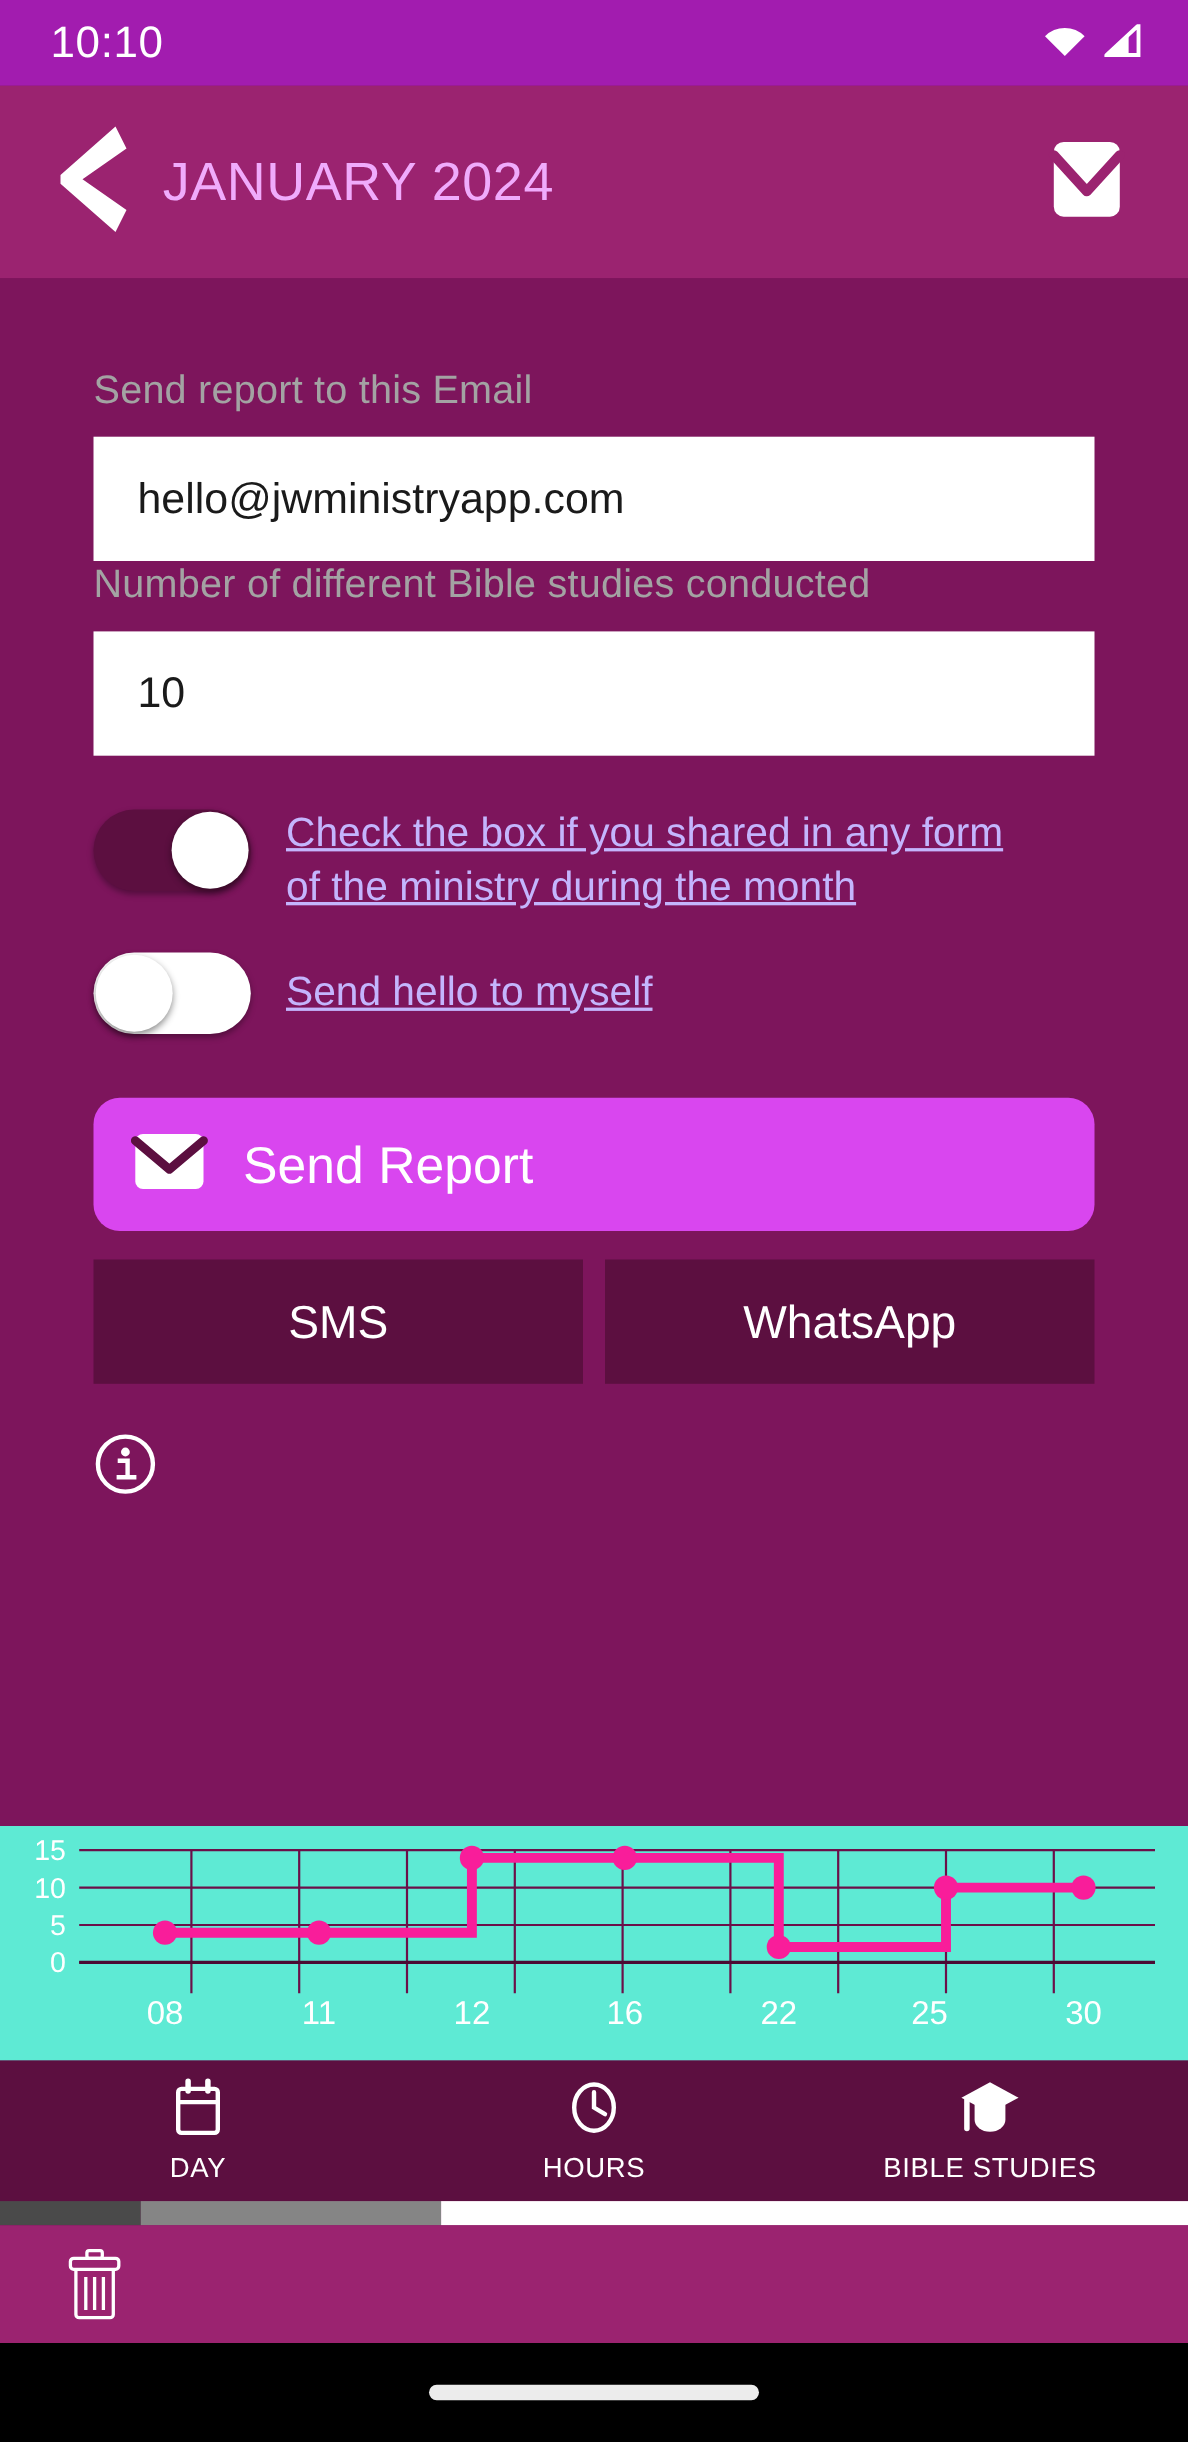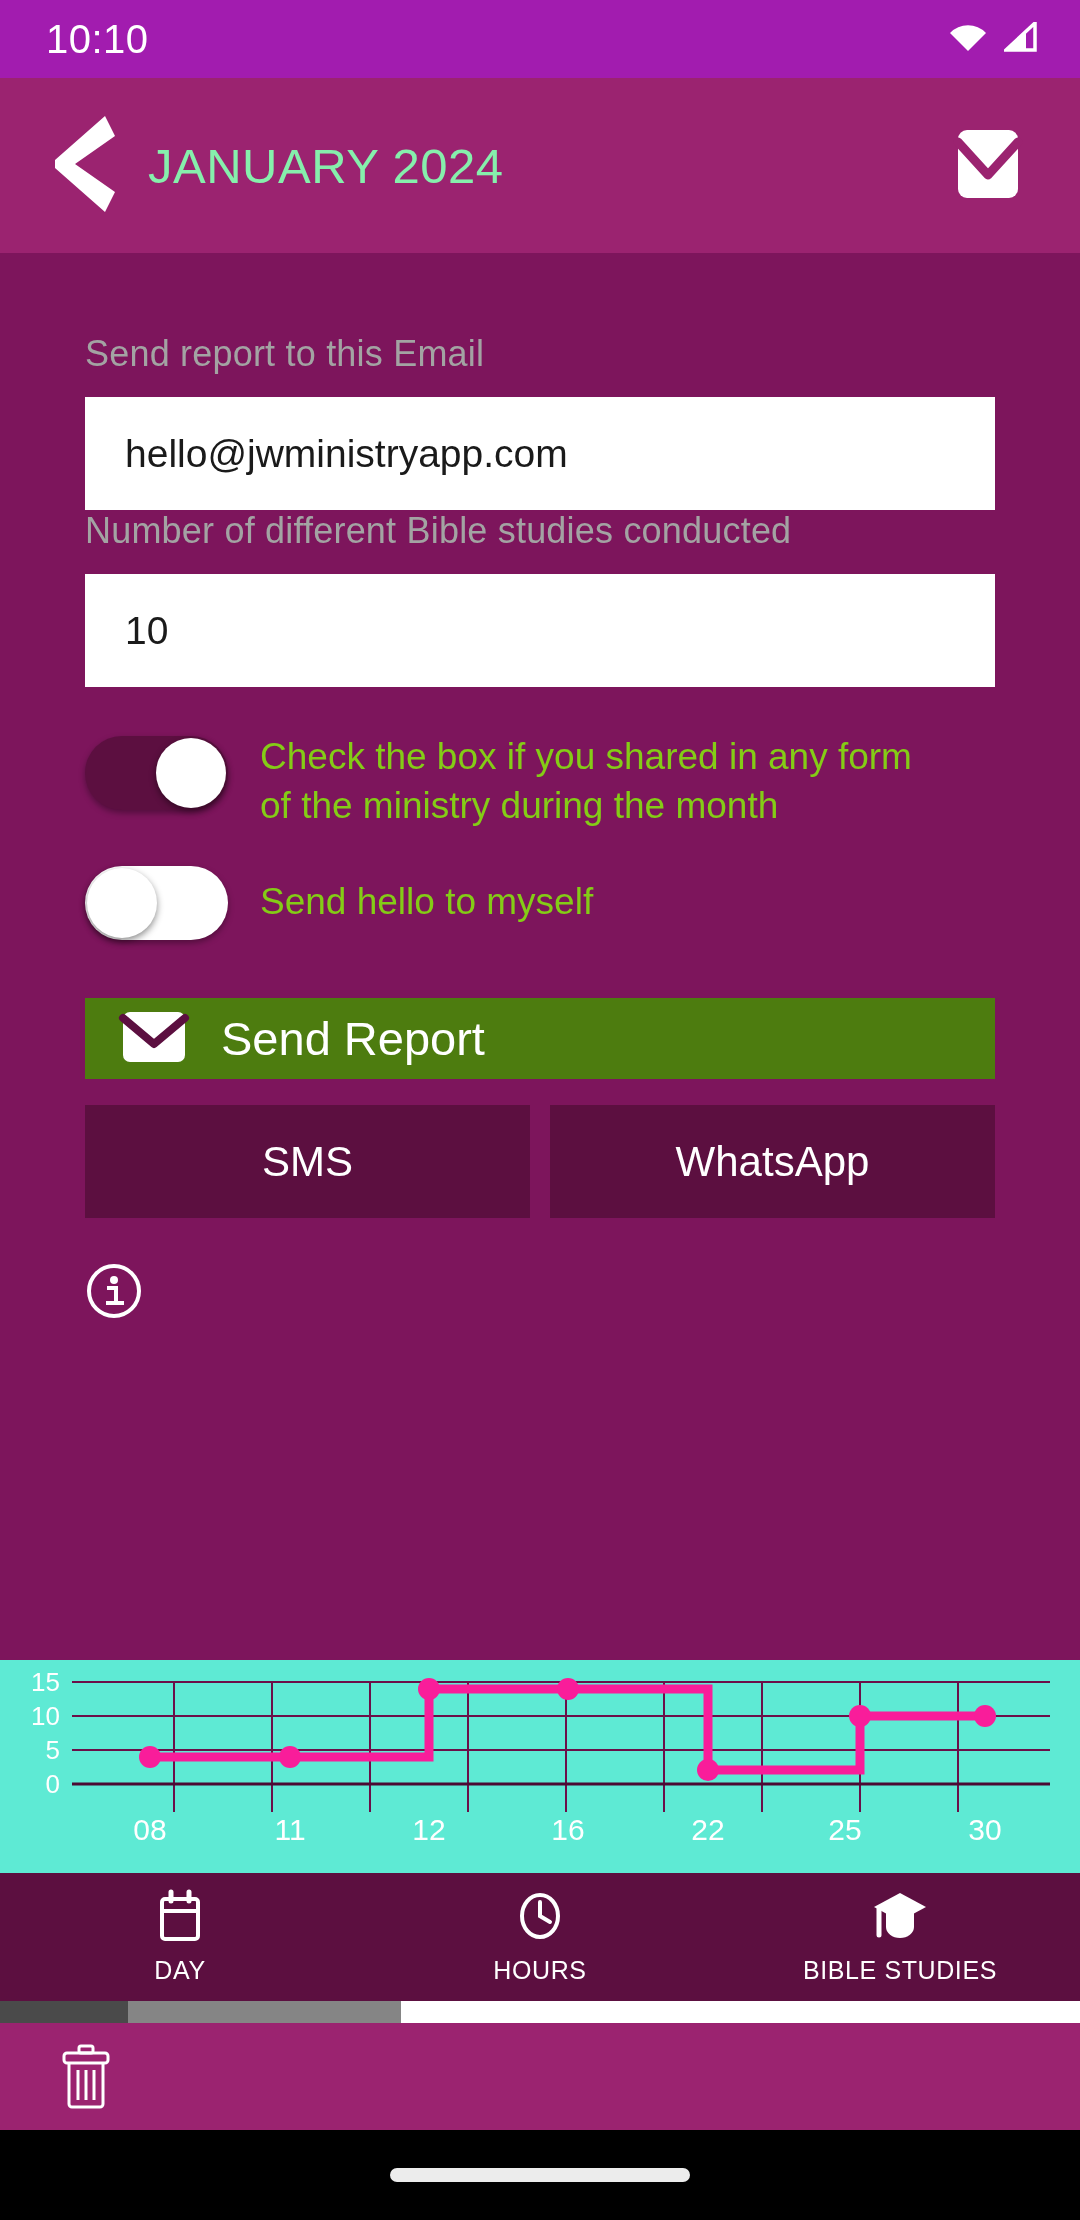--- a/index.html
+++ b/index.html
@@ -38,21 +38,21 @@
     background: #9b2370;
     display: flex; align-items: center;
     padding: 0 44px 0 40px;
   }
   .back-btn {
     width: 86px; height: 100px;
     display: flex; align-items: center; justify-content: center;
     cursor: pointer;
   }
   .header-title {
-    color: #86efac;
+    color: #f0abfc;
     font-size: 49px;
     font-weight: 300;
     letter-spacing: .5px;
     margin-left: 22px;
     white-space: nowrap;
   }
   .header-spacer { flex: 1; }
   .mail-btn {
     width: 96px; height: 96px;
     display: flex; align-items: center; justify-content: center;
@@ -113,36 +113,38 @@
     top: 2px;
     width: 70px; height: 70px;
     border-radius: 50%;
     background: #ffffff;
     box-shadow: 0 3px 7px rgba(0,0,0,.45);
   }
   .switch.on  .knob { right: 2px; }
   .switch.off .knob { left: 2px; }
 
   .toggle-text {
-    color: #84cc16;
+    color: #c4b5fd;
     font-size: 37px;
     line-height: 49px;
     margin-left: 32px;
     font-weight: 400;
     max-width: 690px;
+    text-decoration: underline;
   }
 
   
   .send-btn {
     margin-top: 58px;
-    height: 81px;
-    background: #4d7c0f;
+    height: 121px;
+    background: #d946ef;
     display: flex; align-items: center;
     padding-left: 30px;
     cursor: pointer;
+    border-radius: 24px;
   }
   .send-btn-label {
     color: #ffffff;
     font-size: 47px;
     font-weight: 400;
     margin-left: 28px;
   }
   .btn-row {
     margin-top: 26px;
     display: flex; gap: 20px;

